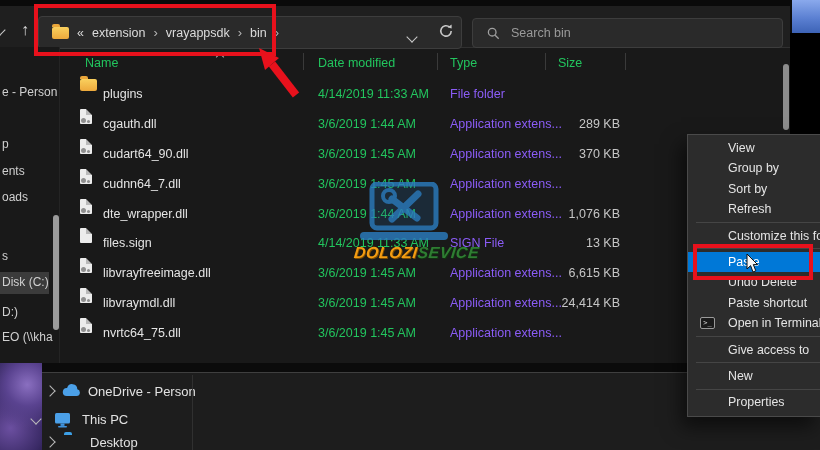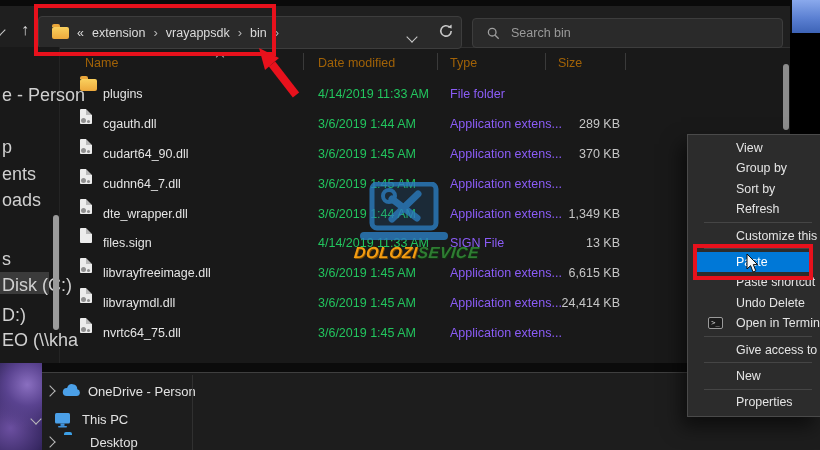--- a/index.html
+++ b/index.html
@@ -21,25 +21,25 @@
   .refresh{position:absolute;left:438px;top:17px;width:16px;height:16px;}
   .folder-ic{width:17px;height:12px;background:linear-gradient(#f9d05e,#eda93c);border-radius:2px;position:relative;flex:0 0 auto;}
   .folder-ic::before{content:"";position:absolute;left:0;top:-3px;width:8px;height:3px;background:#e9a63a;border-radius:2px 2px 0 0;}
   .searchbox{position:absolute;left:472px;top:12px;width:311px;height:30px;background:#2a2a2a;border:1px solid #3d3d3d;border-radius:4px;box-sizing:border-box;display:flex;align-items:center;gap:9px;padding-left:14px;}
   .searchbox input{background:transparent;border:0;outline:0;color:#cfcfcf;font-size:12.5px;font-family:"Liberation Sans",sans-serif;width:250px;}
   .searchbox input::placeholder{color:#9a9a9a;}
   
   .blueblock{position:absolute;left:790px;top:0;width:30px;height:33px;background:linear-gradient(180deg,#8aa9ec 0%,#5b80d2 55%,#3d63b6 100%);border-left:2px solid #0d0d0d;box-sizing:border-box;}
   
   .navstrip{position:absolute;left:0;top:47px;width:60px;height:316px;background:#191919;border-right:1px solid #242424;box-sizing:border-box;}
-  .navfrag{position:absolute;left:2px;color:#d0d0d0;font-size:18px;white-space:nowrap;z-index:2;}
+  .navfrag{position:absolute;left:2px;color:#d0d0d0;font-size:12px;white-space:nowrap;z-index:2;}
   .navhl{position:absolute;left:0;top:225px;width:49px;height:22px;background:#3b3b3b;z-index:1;}
   .nav-scroll{position:absolute;left:53px;top:168px;width:6px;height:115px;background:#9b9b9b;border-radius:3px;z-index:3;}
   
-  .headrow{position:absolute;left:60px;top:48px;width:730px;height:28px;color:#a16207;font-size:12.5px;}
+  .headrow{position:absolute;left:60px;top:48px;width:730px;height:28px;color:#22c55e;font-size:12.5px;}
   .hcell{position:absolute;top:0;height:28px;line-height:30px;}
   .hsep{position:absolute;top:5px;width:1px;height:17px;background:#3a3a3a;}
   .sortcaret{position:absolute;left:157px;top:1px;}
   .sortcaret .chev{width:5px;height:5px;border-color:#a9a9a9;}
   .frow{position:absolute;left:60px;width:723px;height:30px;font-size:12.5px;}
   .frow span{position:absolute;top:0;line-height:30px;white-space:nowrap;}
   .ficon{position:absolute;left:20px;top:8px;}
   .fname{left:43px;color:#e4e4e4;}
   .fdate{left:258px;color:#22c55e;}
   .ftype{left:390px;color:#8b5cf6;}
@@ -62,21 +62,21 @@
                linear-gradient(160deg,#2a2050,#120c28);}
   .botpanel{position:absolute;left:42px;top:372px;width:778px;height:78px;background:#1d1d1d;border-top:1px solid #3f3f3f;box-sizing:border-box;}
   .botdivider{position:absolute;left:192px;top:375px;width:1px;height:75px;background:#303030;}
   .brow{position:absolute;height:19px;line-height:19px;color:#e2e2e2;font-size:13px;white-space:nowrap;}
   .brow .chev{border-color:#b9b9b9;position:absolute;top:5px;}
   .bicon{position:absolute;top:2px;}
   .blabel{position:absolute;top:0;}
   .bfolder{width:16px;height:12px;background:linear-gradient(#5ab4f0,#3da0e6);border-radius:2px;position:relative;}
   .bfolder::before{content:"";position:absolute;left:0;top:-3px;width:8px;height:3px;background:#3da0e6;border-radius:2px 2px 0 0;}
   
-  .cmenu{position:absolute;left:687px;top:134px;width:133px;background:#2c2c2c;border:1px solid #4a4a4a;border-right:0;box-sizing:border-box;padding:3px 8px;z-index:5;box-shadow:-6px 10px 18px rgba(0,0,0,.55);}
+  .cmenu{position:absolute;left:687px;top:134px;width:133px;background:#2c2c2c;border:1px solid #4a4a4a;border-right:0;box-sizing:border-box;padding:3px 0;z-index:5;box-shadow:-6px 10px 18px rgba(0,0,0,.55);}
   .cm-item{position:relative;height:20.4px;line-height:20.4px;padding-left:40px;color:#e4e4e4;font-size:12.4px;white-space:nowrap;}
   .cm-item.hl{background:var(--hl,#0078d7);color:#fff;}
   .cm-sep{height:1px;background:#454545;margin:2.5px 0 2.5px 8px;}
   .term-ic{position:absolute;left:12px;top:4px;width:15px;height:12px;background:#1b1b1b;border:1px solid #9a9a9a;border-radius:2px;box-sizing:border-box;color:#ddd;font-size:7px;line-height:10px;text-align:center;font-family:"DejaVu Sans Mono",monospace;}
   
   .redbox{position:absolute;border:4px solid var(--red,#e8111c);z-index:6;pointer-events:none;}
   .redbox.addr{left:34px;top:4px;width:234px;height:44px;}
   .redbox.paste{left:693px;top:244px;width:112px;height:28px;}
   .overlay{position:absolute;left:0;top:0;width:820px;height:450px;z-index:6;pointer-events:none;}
   .cursor{position:absolute;left:746px;top:254px;z-index:7;pointer-events:none;}
@@ -178,21 +178,21 @@
       <span class="fdate">3/6/2019 1:45 AM</span>
       <span class="ftype">Application extens...</span>
     </div>
     <div class="frow" style="top:199px">
       <span class="ficon">
           <span class="doc dll"></span>
         </span>
       <span class="fname">dte_wrapper.dll</span>
       <span class="fdate">3/6/2019 1:44 AM</span>
       <span class="ftype">Application extens...</span>
-      <span class="fsize">1,349 KB</span>
+      <span class="fsize">1,076 KB</span>
     </div>
     <div class="frow" style="top:228px">
       <span class="ficon">
           <span class="doc"></span>
         </span>
       <span class="fname">files.sign</span>
       <span class="fdate">4/14/2019 11:33 AM</span>
       <span class="ftype">SIGN File</span>
       <span class="fsize">13 KB</span>
     </div>
@@ -270,22 +270,22 @@
 
   <div class="cmenu">
     <div class="cm-item">View</div>
     <div class="cm-item">Group by</div>
     <div class="cm-item">Sort by</div>
     <div class="cm-item">Refresh</div>
     <div class="cm-sep"></div>
     <div class="cm-item">Customize this folder</div>
     <div class="cm-sep"></div>
     <div class="cm-item hl">Paste</div>
+    <div class="cm-item">Undo Delete</div>
     <div class="cm-item">Paste shortcut</div>
-    <div class="cm-item">Undo Delete</div>
     <div class="cm-item">
       <span class="term-ic">&gt;_</span>
       <span>Open in Terminal</span>
     </div>
     <div class="cm-sep"></div>
     <div class="cm-item">Give access to</div>
     <div class="cm-sep"></div>
     <div class="cm-item">New</div>
     <div class="cm-sep"></div>
     <div class="cm-item">Properties</div>

